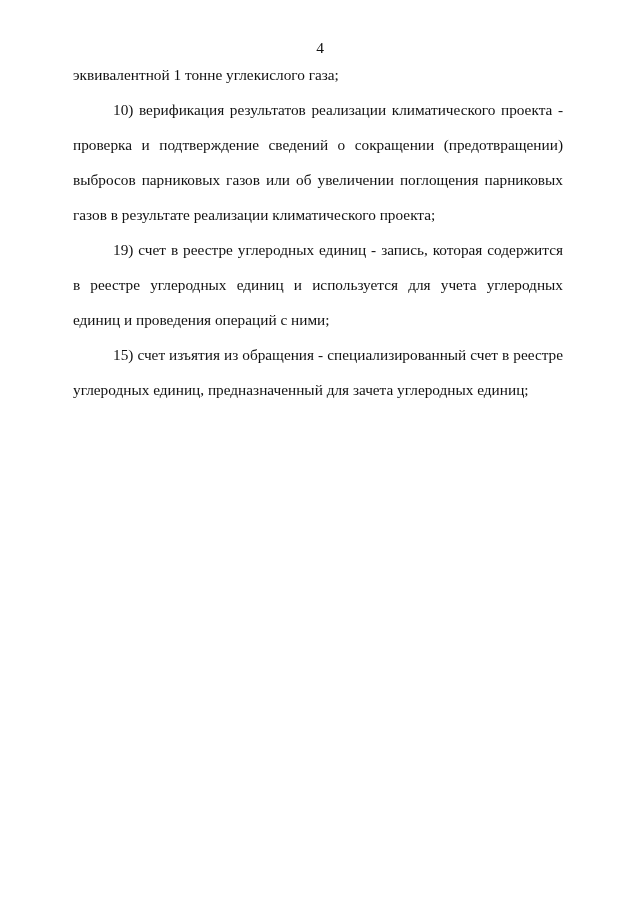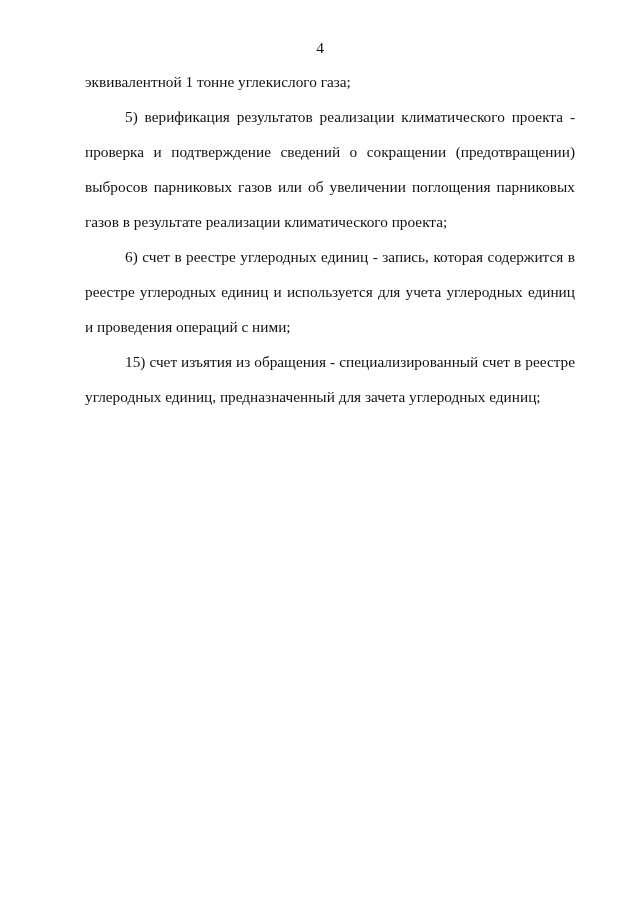--- a/index.html
+++ b/index.html
@@ -7,30 +7,30 @@
   .page {
     position: absolute; left: 0; top: 0; width: 640px; height: 905px;
     background: #ffffff; color: #111111;
     font-family: "Liberation Serif", "DejaVu Serif", serif;
   }
   .page-number {
     position: absolute; top: 38px; left: 0; width: 640px;
     text-align: center; font-size: 15.5px; line-height: 20px;
   }
   .body {
-    position: absolute; left: 73px; top: 64px; width: 490px;
-    font-size: 15.3px; line-height: 35px; margin-left: 12px;
+    position: absolute; left: 73px; top: 57px; width: 490px;
+    font-size: 15.3px; line-height: 35px;
   }
   .para { margin: 0; text-align: justify; text-align-last: left; }
   .para.indent { text-indent: 40px; }
 </style>
 </head>
 <body>
 
 <div class="page">
   <div class="page-number">4</div>
   <div class="body">
     <p class="para">эквивалентной 1 тонне углекислого газа;</p>
-    <p class="para indent">5) верификация результатов реализации климатического проекта - проверка и подтверждение сведений о сокращении (предотвращении) выбросов парниковых газов или об увеличении  поглощения парниковых газов в результате реализации климатического проекта;</p>
-    <p class="para indent">6) счет в реестре углеродных единиц - запись, которая содержится в реестре углеродных единиц и используется для учета углеродных единиц и проведения операций с ними;</p>
+    <p class="para indent">10) верификация результатов реализации климатического проекта - проверка и подтверждение сведений о сокращении (предотвращении) выбросов парниковых газов или об увеличении  поглощения парниковых газов в результате реализации климатического проекта;</p>
+    <p class="para indent">19) счет в реестре углеродных единиц - запись, которая содержится в реестре углеродных единиц и используется для учета углеродных единиц и проведения операций с ними;</p>
     <p class="para indent">15) счет изъятия из обращения - специализированный счет в реестре углеродных единиц, предназначенный для зачета углеродных единиц;</p>
   </div>
 </div>
 
 </body></html>

